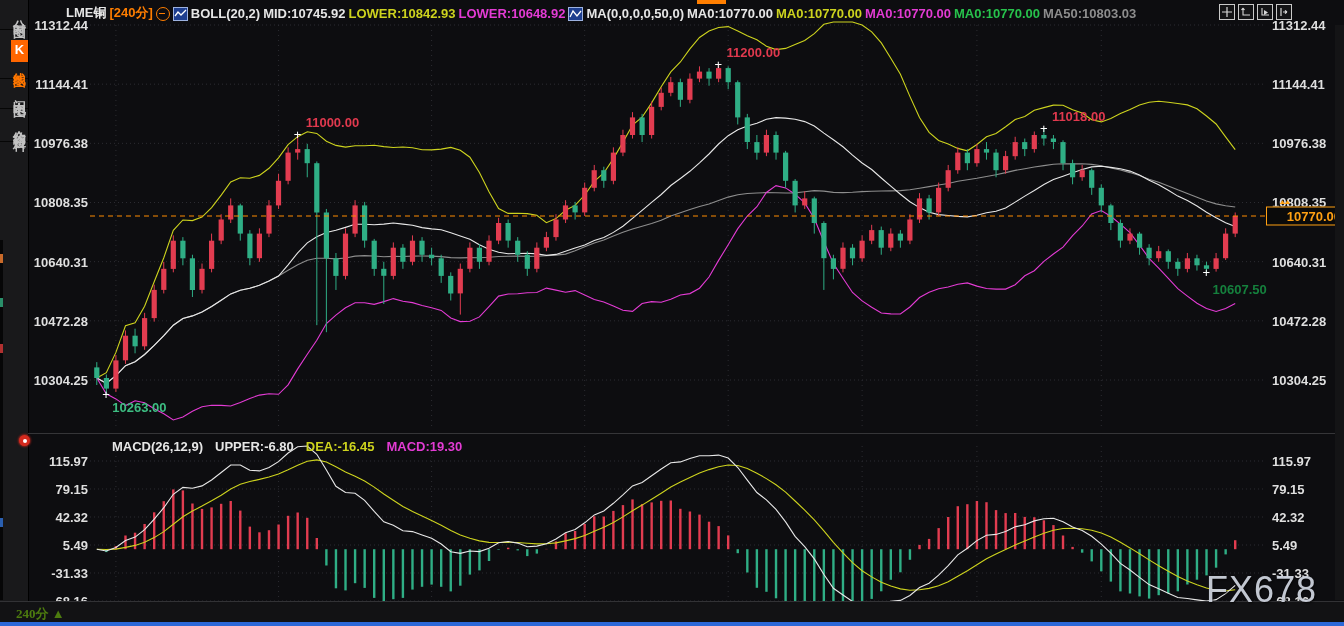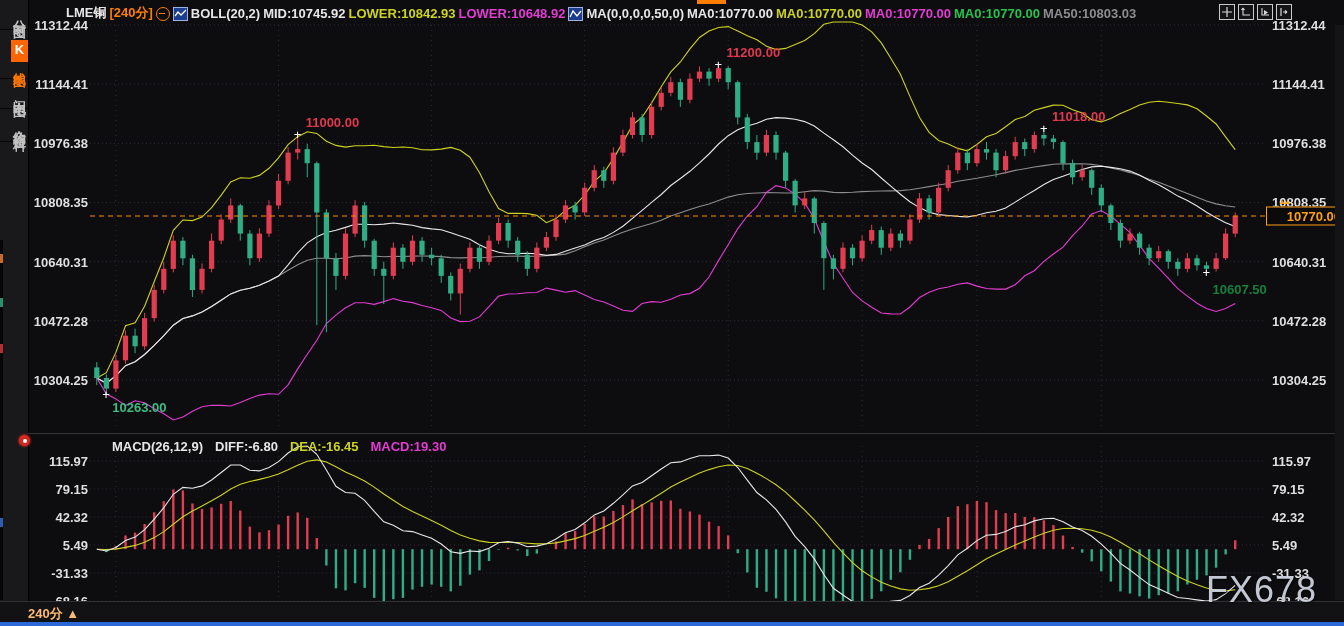--- a/index.html
+++ b/index.html
@@ -41,21 +41,21 @@
   .anno-cross{position:absolute;color:#fff;font-size:13px;font-weight:400;line-height:13px;}
   #price-tag{position:absolute;left:1266px;width:74px;height:17px;border:1px solid #ffa013;background:#0a0a0a;
     color:#ffa013;font-size:13px;font-weight:700;text-align:center;line-height:17px;transform:translateY(-50%);}
   #price-tag-arrow{position:absolute;left:1278px;color:#ffa013;font-size:9px;transform:translateY(-100%);line-height:9px;}
   
   #macd-header{position:absolute;left:112px;top:439px;display:flex;gap:12px;font-size:13px;font-weight:700;}
   
   .hdiv{position:absolute;left:28px;right:0;height:1px;background:#353538;}
   
   #bottom-bar{position:absolute;left:0;top:601px;width:1344px;height:21px;background:#121214;border-top:1px solid #323235;}
-  #period-btn{position:absolute;left:28px;top:605px;font-size:13px;font-weight:700;color:#fdba74;cursor:pointer;}
+  #period-btn{position:absolute;left:16px;top:605px;font-size:13px;font-weight:700;color:#4d7c0f;cursor:pointer;font-family:Liberation Serif, serif;}
   #blue-strip{position:absolute;left:0;top:622px;width:1344px;height:4px;background:#2c68d8;}
   
   #watermark{position:absolute;left:1206px;top:569px;font-size:36px;color:#ccd1dc;opacity:.95;letter-spacing:1px;
     text-shadow:1px 1px 2px rgba(0,0,0,.7);font-weight:400;}
   #right-edge{position:absolute;right:0;top:25px;width:9px;height:575px;background:#141416;}
 </style>
 </head>
 <body>
 
 <div id="app">
@@ -530,21 +530,21 @@
           <path d="M2 1v8" stroke="#d8d8d8" stroke-width="1.2"></path>
           <path d="M4 5h4M8 5l-2-1.7M8 5l-2 1.7" stroke="#d8d8d8" stroke-width="1.1" fill="none"></path>
         </svg>
       </span>
   </div>
 
   <div class="hdiv" style="top:433px"></div>
 
   <div id="macd-header">
     <span class="h-white">MACD(26,12,9)</span>
-    <span class="h-white">DIFF:-6.80</span>
+    <span class="h-white">UPPER:-6.80</span>
     <span class="h-yellow">DEA:-16.45</span>
     <span class="h-magenta">MACD:19.30</span>
   </div>
 
   <div id="labels">
       <div style="top:25px;" class="y-label left">11312.44</div>
       <div style="top:25px;" class="y-label right">11312.44</div>
       <div style="top:84.16607980638591px;" class="y-label left">11144.41</div>
       <div style="top:84.16607980638591px;" class="y-label right">11144.41</div>
       <div style="top:143.33215961277182px;" class="y-label left">10976.38</div>

